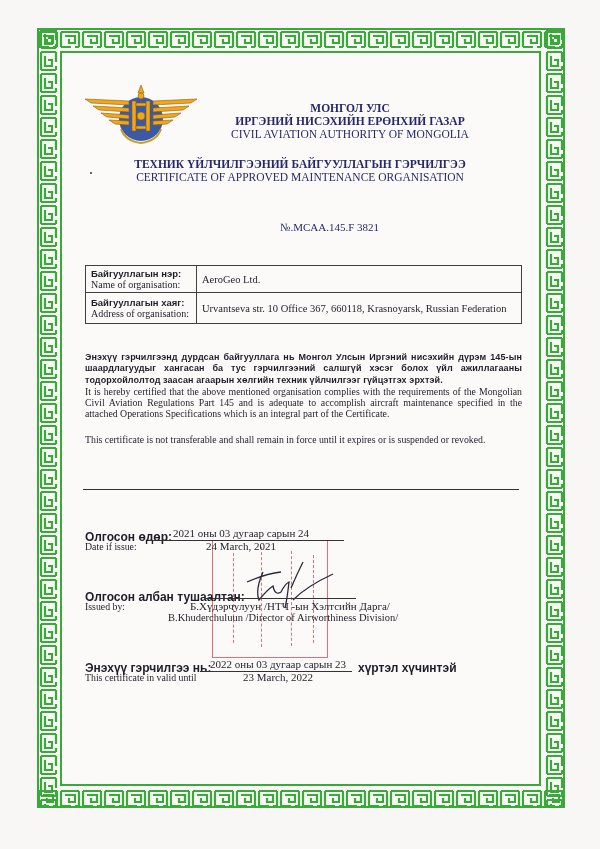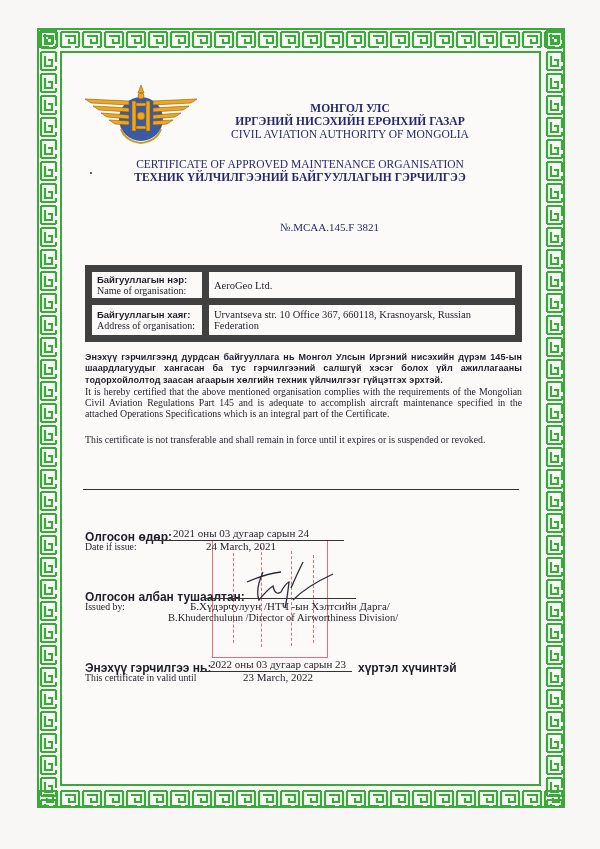--- a/index.html
+++ b/index.html
@@ -13,21 +13,21 @@
   .band { position:absolute; }
   .band svg { display:block; }
   .inner { position:absolute; left:60px; top:51px; width:481px; height:735px;
            background:#fbfaf8; border:2px solid #3aa83a; box-sizing:border-box; }
   .emblem { position:absolute; left:85px; top:83px; width:112px; height:62px; }
   .hdr { position:absolute; left:210px; width:280px; text-align:center; line-height:13px; font-size:11.5px; color:#26286a;margin-top:16px; }
   .hdr .mn { font-weight:bold; }
   .cert-title { position:absolute; left:60px; width:480px; text-align:center; line-height:13px; font-size:11.5px; color:#26286a; }
   .cert-no { position:absolute; left:280px; top:221px; font-size:11px; color:#26286a; }
   table.org { position:absolute; left:85px; top:265px; width:437px; border-collapse:collapse; font-size:10px; }
-  table.org td { border:7px solid #404040; padding:2px 5px; line-height:11px; vertical-align:middle; }
+  table.org td { border:1px solid #404040; padding:2px 5px; line-height:11px; vertical-align:middle; }
   table.org td.lbl { width:100px; }
   table.org td.lbl b { display:block; font-family:"Liberation Sans", sans-serif; font-size:9.5px; }
   table.org td.val { font-size:10.5px; }
   .para { position:absolute; left:85px; width:437px; font-size:9.8px; line-height:11.3px; text-align:justify; }
   .para .mn { font-weight:bold; font-family:"Liberation Sans", sans-serif; font-size:9px; letter-spacing:0.1px; }
   .rule { position:absolute; left:83px; top:489px; width:436px; height:1px; background:#333; }
   .lbl-mn { position:absolute; font-weight:bold; font-family:"Liberation Sans", sans-serif; font-size:12px; }
   .lbl-en { position:absolute; font-size:9.8px; }
   .uline { position:absolute; height:1px; background:#333; }
   .valtxt { position:absolute; font-size:11px; }
@@ -86,22 +86,22 @@
 
 <div class="hdr" style="top:86px;">
   <div class="mn">МОНГОЛ УЛС</div>
   <div class="mn">ИРГЭНИЙ НИСЭХИЙН ЕРӨНХИЙ ГАЗАР</div>
   <div>CIVIL AVIATION AUTHORITY OF MONGOLIA</div>
 </div>
 
 <div class="dot"></div>
 
 <div class="cert-title" style="top:158px;">
+  <div style="font-weight:bold;">ТЕХНИК ҮЙЛЧИЛГЭЭНИЙ БАЙГУУЛЛАГЫН ГЭРЧИЛГЭЭ</div>
   <div>CERTIFICATE OF APPROVED MAINTENANCE ORGANISATION</div>
-  <div style="font-weight:bold;">ТЕХНИК ҮЙЛЧИЛГЭЭНИЙ БАЙГУУЛЛАГЫН ГЭРЧИЛГЭЭ</div>
 </div>
 
 <div class="cert-no">№.MCAA.145.F 3821</div>
 
 <table class="org">
   <tbody>
       <tr>
     <td class="lbl">
       <b>Байгууллагын нэр:</b>
       <span>Name of organisation:</span>

